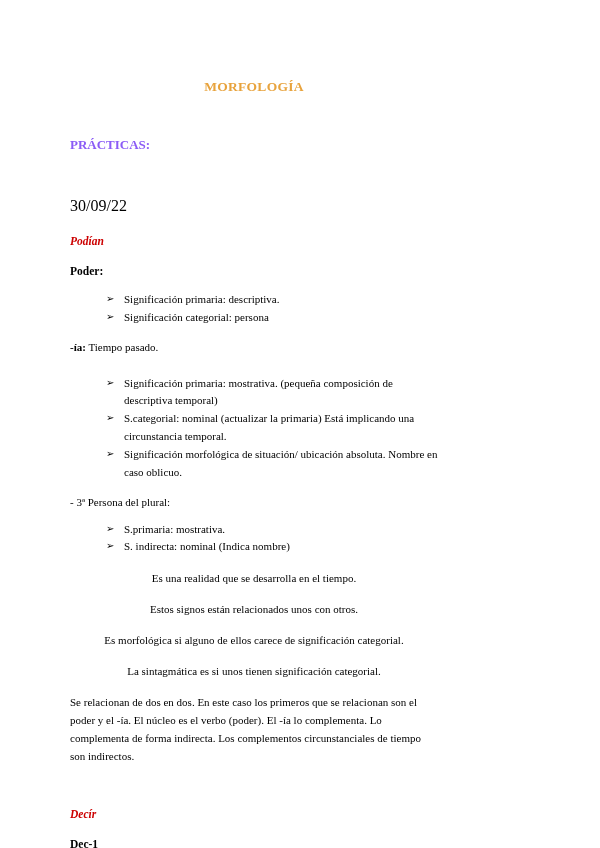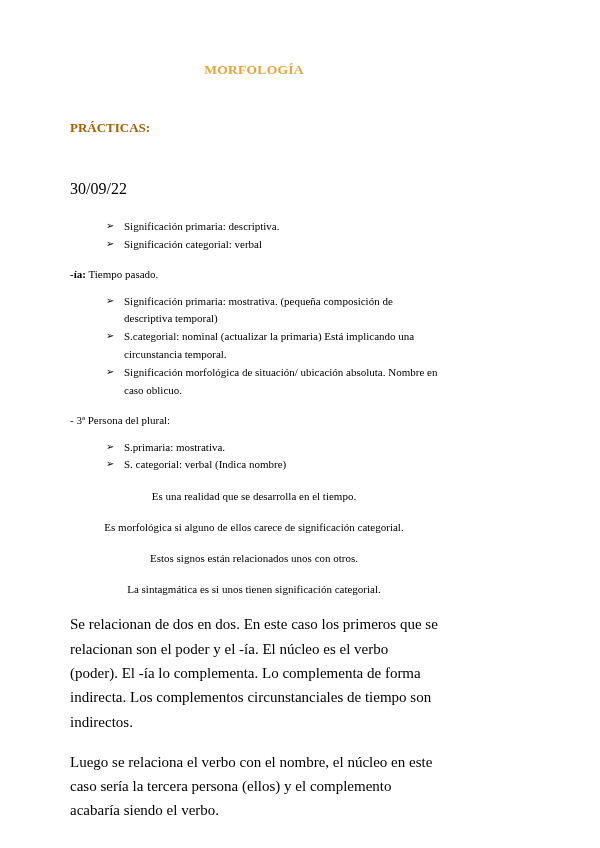--- a/index.html
+++ b/index.html
@@ -12,32 +12,32 @@
     background: #ffffff;
     font-family: "Liberation Serif", serif;
     color: #000000;
     overflow: hidden;
   }
   .page {
     position: relative;
     width: 508px;
     height: 848px;
     box-sizing: border-box;
-    padding: 62px 70px 20px 70px;
+    padding: 79px 70px 20px 70px;
   }
   .doc-title {
     text-align: center;
     color: #e8a33d;
     font-weight: bold;
     font-size: 13.5px;
     letter-spacing: 0.3px;
     margin: 0 0 42px 0;
   }
   .section-heading {
-    color: #a16207;
+    color: #8b5cf6;
     font-weight: bold;
     font-size: 13px;
     margin: 0 0 44px 0;
   }
   .date-line {
     font-size: 16px;
     margin: 0 0 20px 0;
   }
   .term-red {
     color: #cc0000;
@@ -68,27 +68,27 @@
     top: 0;
     font-size: 10px;
   }
   .para {
     font-size: 11px;
     line-height: 1.55;
     margin: 0 0 14px 0;
     text-align: center;
   }
   .para-block {
-    font-size: 15px;
+    font-size: 11px;
     line-height: 1.62;
     margin: 0 0 16px 0;
   }
   .label-line {
     font-size: 11px;
-    margin: 0 0 13px 0;
+    margin: 0 0 22px 0;
   }
   .label-line b {
     font-weight: bold;
   }
   .spacer-lg {
     height: 26px;
   }
   .sub-bold {
     font-weight: normal;
     font-size: 11px;
@@ -99,49 +99,50 @@
 <body>
 
 <div class="page">
 
   <div class="doc-title">MORFOLOGÍA</div>
 
   <div class="section-heading">PRÁCTICAS:</div>
 
   <div class="date-line">30/09/22</div>
 
+  <div class="term-red">Podían</div>
 
+  <div class="term-bold">Poder:</div>
 
   <ul class="bullets">
     <li><span class="marker">➢</span><span>Significación primaria: descriptiva.</span></li>
-    <li><span class="marker">➢</span><span>Significación categorial: verbal</span></li>
+    <li><span class="marker">➢</span><span>Significación categorial: persona</span></li>
   </ul>
 
   <div class="label-line"><b>-ía:</b><span> Tiempo pasado.</span></div>
 
   <ul class="bullets">
     <li><span class="marker">➢</span><span>Significación primaria: mostrativa. (pequeña composición de descriptiva temporal)</span></li>
     <li><span class="marker">➢</span><span>S.categorial: nominal (actualizar la primaria) Está implicando una circunstancia temporal.</span></li>
     <li><span class="marker">➢</span><span>Significación morfológica de situación/ ubicación absoluta. Nombre en caso oblicuo.</span></li>
   </ul>
 
   <div class="sub-bold">- 3ª Persona del plural:</div>
 
   <ul class="bullets">
     <li><span class="marker">➢</span><span> S.primaria: mostrativa.</span></li>
-    <li><span class="marker">➢</span><span>S. categorial: verbal (Indica nombre)</span></li>
+    <li><span class="marker">➢</span><span>S. indirecta: nominal (Indica nombre)</span></li>
   </ul>
 
   <p class="para">Es una realidad que se desarrolla en el tiempo.</p>
+  <p class="para">Estos signos están relacionados unos con otros.</p>
   <p class="para">Es morfológica si alguno de ellos carece de significación categorial.</p>
-  <p class="para">Estos signos están relacionados unos con otros.</p>
   <p class="para">La sintagmática es si unos tienen significación categorial.</p>
 
   <p class="para-block">Se relacionan de dos en dos. En este caso los primeros que se relacionan son el poder y el -ía. El núcleo es el verbo (poder). El -ía lo complementa. Lo complementa de forma indirecta. Los complementos circunstanciales de tiempo son indirectos.</p>
-  <p class="para-block">Luego se relaciona el verbo con el nombre, el núcleo en este caso sería la tercera persona (ellos) y el complemento acabaría siendo el verbo.</p>
 
   <div class="spacer-lg"></div>
 
   <div class="term-red">Decír</div>
 
   <div class="term-bold">Dec-1</div>
 
   <ul class="bullets">
     <li><span class="marker">➢</span><span>S. primaria: descriptiva.</span></li>
   </ul>

